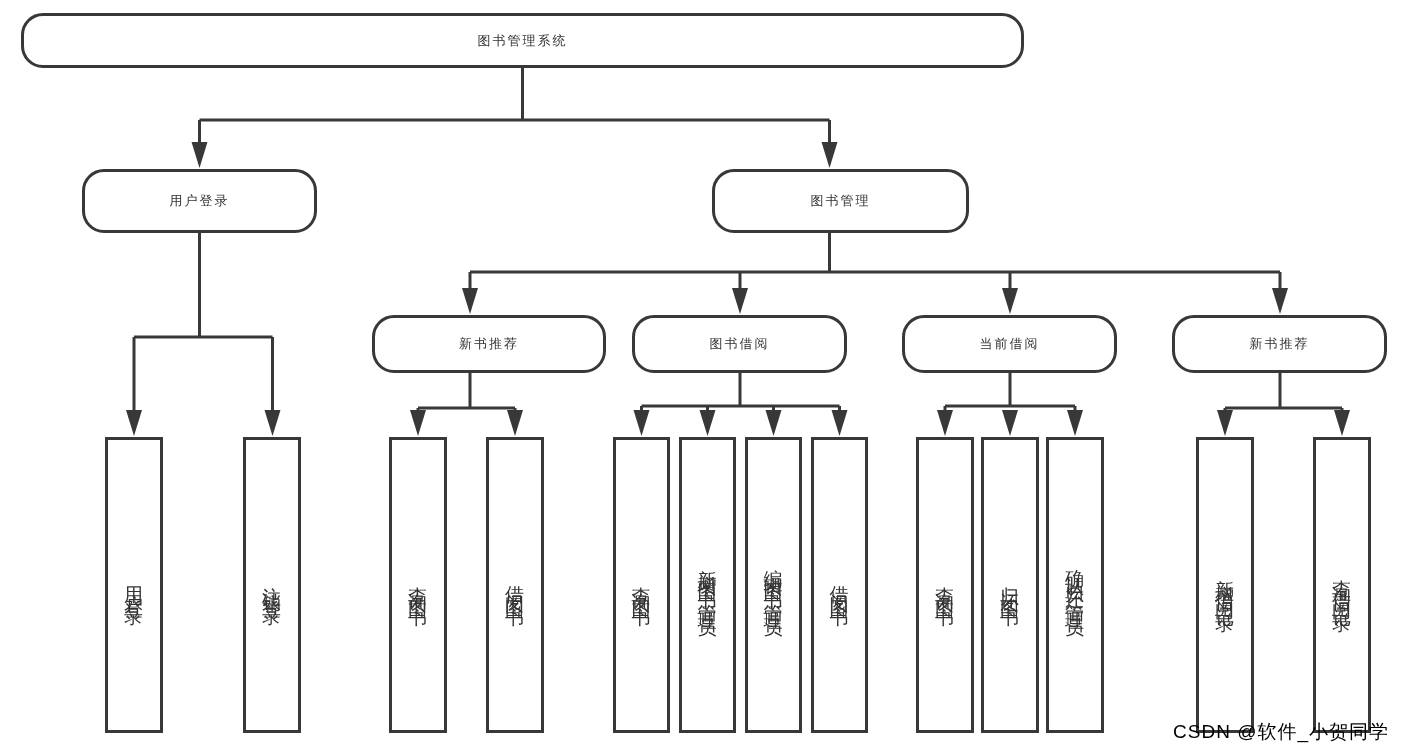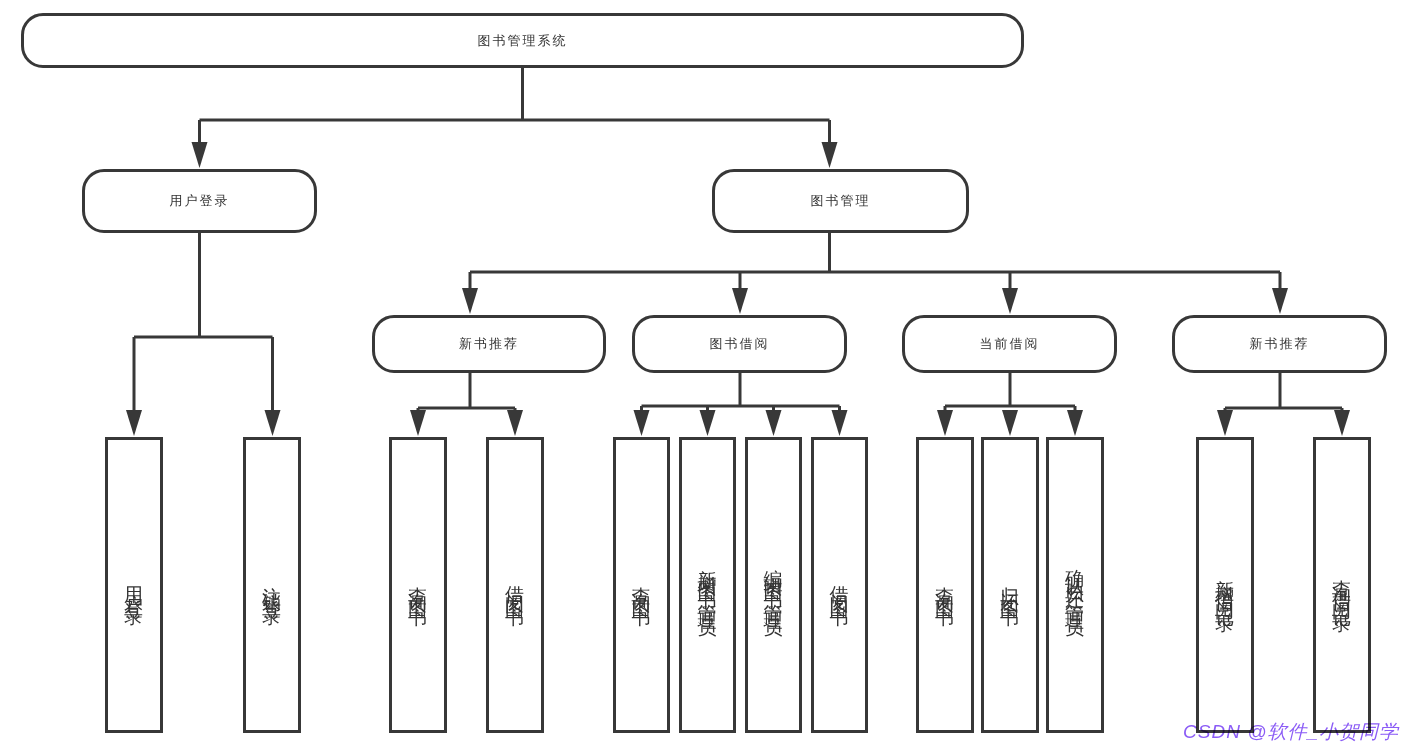--- a/index.html
+++ b/index.html
@@ -51,28 +51,27 @@
   .v-box {
     writing-mode: vertical-rl;
     text-orientation: mixed;
     font-size: 19px;
     letter-spacing: 7px;
     line-height: 1;
   }
   .watermark {
     position: absolute;
     top: 719px;
-    right: 6px;
+    right: 16px;
     font-size: 19px;
     letter-spacing: 1px;
-    color: #8b5cf6;
+    color: #000000;
     mix-blend-mode: multiply;
     z-index: 10;
     white-space: nowrap;
-    font-style: italic;
   }
 </style>
 </head>
 <body>
 
 <div id="stage">
 
   <svg id="connectors" width="1405" height="747" viewBox="0 0 1405 747">
     <g>
       <path d="M522.5 68 V120"></path>

